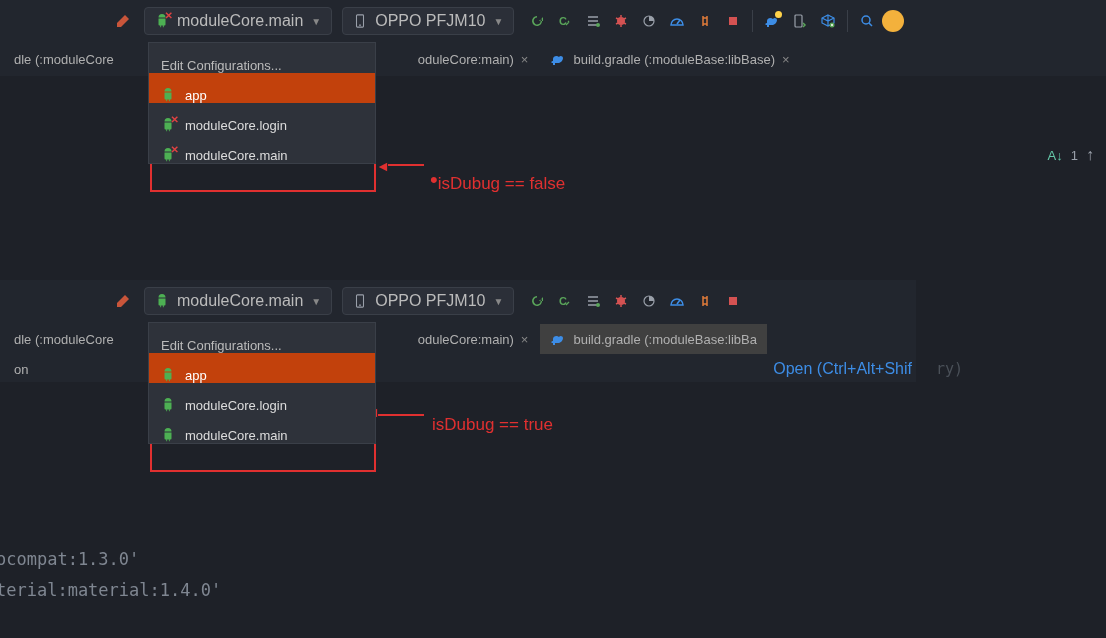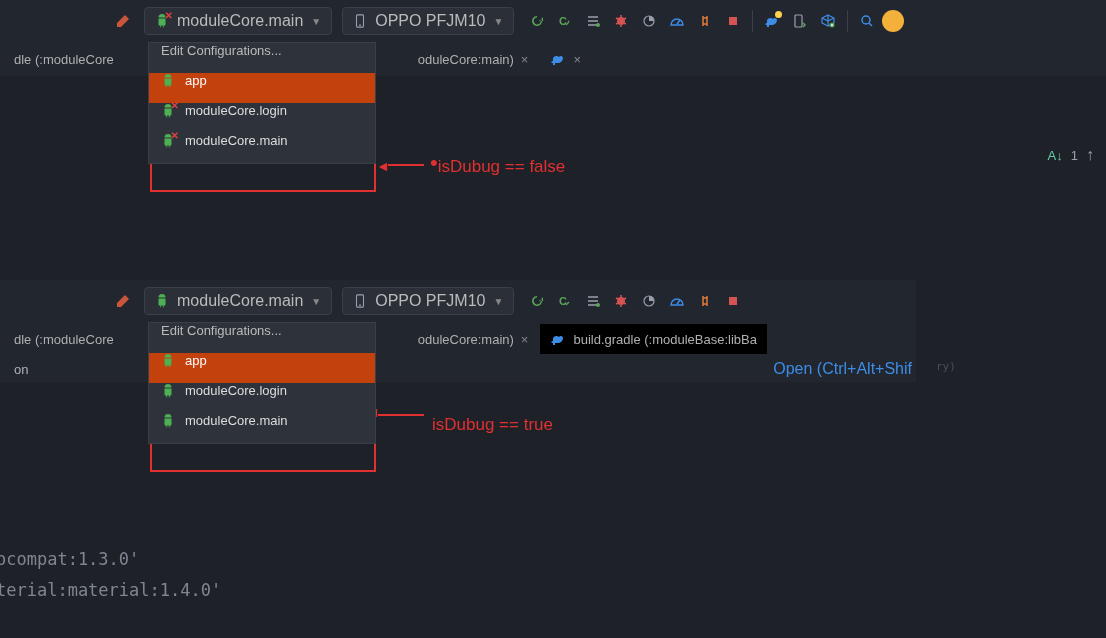--- a/index.html
+++ b/index.html
@@ -11,47 +11,47 @@
 .dropdown{display:flex;align-items:center;height:28px;padding:0 10px;background:#2b2f38;border:1px solid #3a3f48;border-radius:4px;gap:8px;cursor:pointer}
 .chev{color:#888;font-size:10px}
 .icon-andr{width:14px;height:16px;display:inline-flex;align-items:center;justify-content:center;position:relative}
 .icon-andr svg{width:14px;height:14px}
 .icon-andr .x{position:absolute;top:-3px;right:-4px;font-size:10px;color:#e04242;font-weight:bold}
 .tb-ico{width:26px;height:26px;display:flex;align-items:center;justify-content:center;border-radius:4px;cursor:pointer}
 .tb-ico svg{width:16px;height:16px}
 .sep{width:1px;height:22px;background:#3a3f48;margin:0 4px}
 .tabbar{height:34px;display:flex;align-items:center;background:#22262e;padding:0 4px;gap:2px}
 .tab{display:flex;align-items:center;height:30px;padding:0 10px;gap:7px;font-size:13px;cursor:pointer;color:#b0b0b0}
-.tab.active{background:#000000}
+.tab.active{background:#404040}
 .tab .close{color:#888;font-size:13px;cursor:pointer}
 .linkbar{height:28px;display:flex;align-items:center;justify-content:flex-end;gap:20px;padding:0 12px;font-size:13px}
 .link{color:#3d8de6;cursor:pointer}
 .dropdown-menu{position:absolute;background:#2e323a;min-width:228px;border:1px solid #3a3f48;z-index:5}
 .dm1{top:42px;left:148px}
 .dm2{top:42px;left:148px}
-.menu-item{display:flex;align-items:flex-start;height:30px;padding:0 12px;gap:10px;font-size:13px;cursor:pointer;color:#ddd}
+.menu-item{display:flex;align-items:flex-end;height:30px;padding:0 12px;gap:10px;font-size:13px;cursor:pointer;color:#ddd}
 .menu-item.sel{background:#c2410c;color:#fff}
 .menu-item.header{color:#bbb}
 .redbox{position:absolute;border:2px solid #e03030;pointer-events:none}
 .rb1{top:124px;left:150px;width:226px;height:68px}
 .rb2{top:124px;left:150px;width:226px;height:68px}
 .annot{position:absolute;color:#e03030;font-size:17px;pointer-events:none}
-.an1{top:152px;left:430px}
+.an1{top:169px;left:430px}
 .an2{top:415px;left:432px}
 .arrow{position:absolute;color:#e03030;font-size:24px;font-weight:bold;pointer-events:none}
 .ar1{top:150px;left:386px}
 .ar1::before{content:"◄";font-size:14px;position:absolute;top:8px;left:-10px}
 .ar2{top:396px;left:376px}
 .ar2::before{content:"◄";font-size:14px;position:absolute;top:8px;left:-10px}
 .arline{position:absolute;height:2px;background:#e03030;pointer-events:none}
 .al1{top:164px;left:388px;width:36px}
 .al2{top:414px;left:378px;width:46px}
 .codepane{position:absolute;color:#7f8691;font-family:"Consolas",monospace;font-size:17px;line-height:1.8}
 .cp1{top:544px;left:-4px}
-.sidebg{position:absolute;top:360px;left:936px;color:#4a5058;font-family:Consolas,monospace;font-size:11px}
+.sidebg{position:absolute;top:360px;left:936px;color:#4a5058;font-family:Consolas,monospace;font-size:15px}
 .topright{position:absolute;top:146px;right:12px;display:flex;align-items:center;gap:8px}
 .topright .txt{color:#9aa0aa;font-size:13px}
 .elephant{color:#3d8de6}
 .dotbadge{position:absolute;background:#ffd24a;border-radius:50%;right:3px;top:3px;width:7px;height:7px}
 </style>
 </head>
 <body>
 
 <div class="panel1">
   <div class="toolbar">
@@ -164,20 +164,21 @@
       </div>
     <div style="width:280px"></div>
     <div class="tab">
         <span>oduleCore:main)</span>
         <span class="close">×</span>
       </div>
     <div class="tab">
       <svg width="16" height="16" viewBox="0 0 16 16">
           <path d="M3 8c0-3 4-4 6-2 1-2 4-1 4 1 0 3-3 5-5 5H5v2H3v-2H2c-1 0-1-2 1-2z" fill="#3d8de6"></path>
         </svg>
+      <span>build.gradle (:moduleBase:libBase)</span>
         <span class="close">×</span>
     </div>
   </div>
 
 
   <div class="dropdown-menu dm1">
     <div class="menu-item header">
         <span>Edit Configurations...</span>
       </div>
     <div class="menu-item sel">

